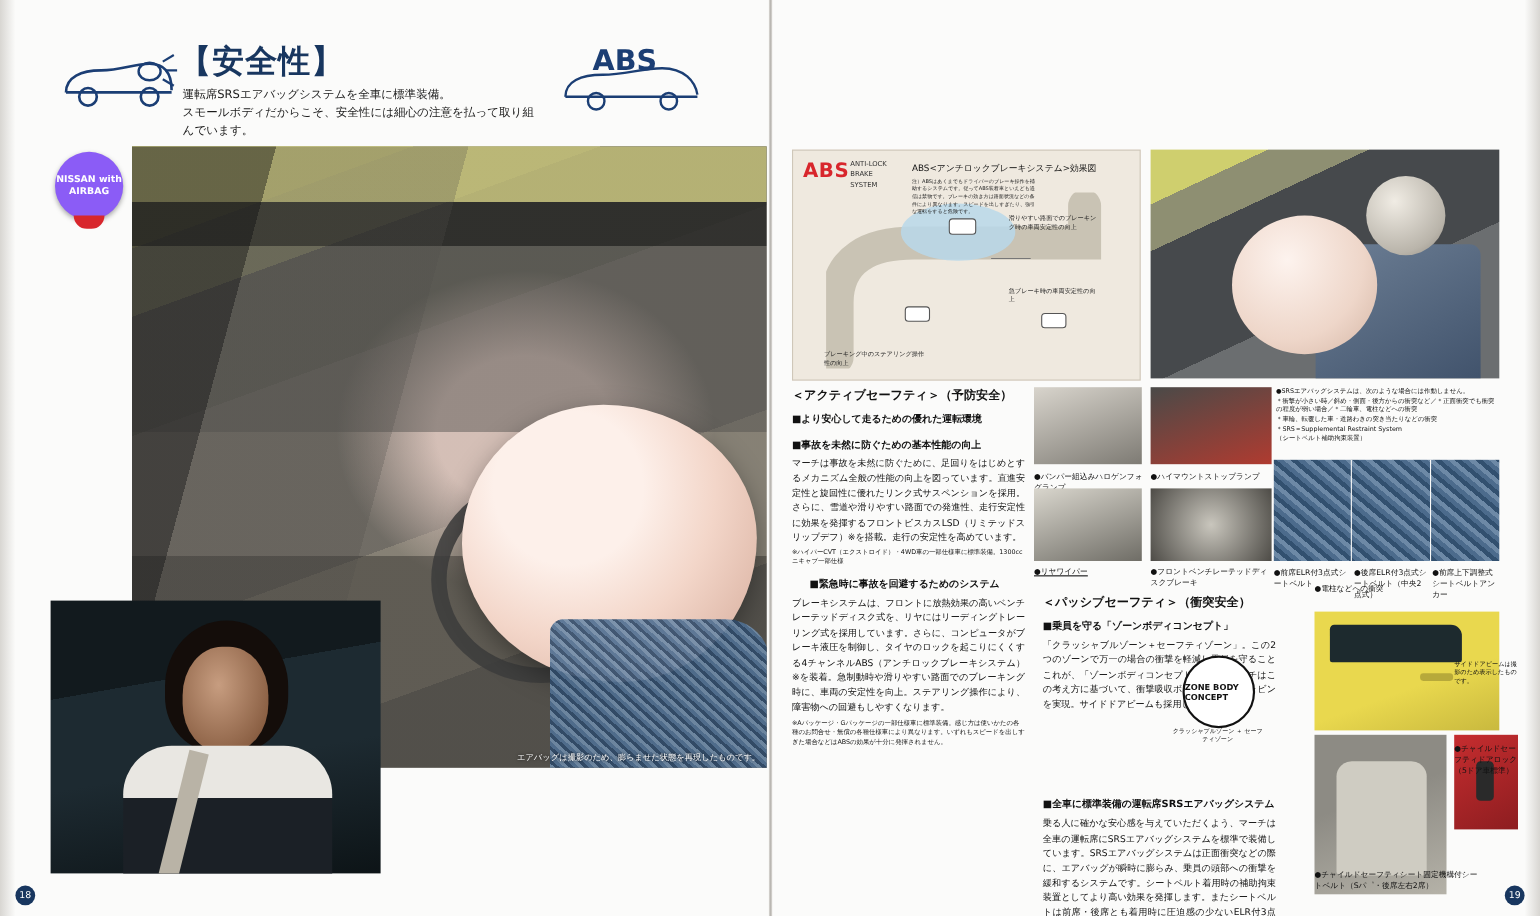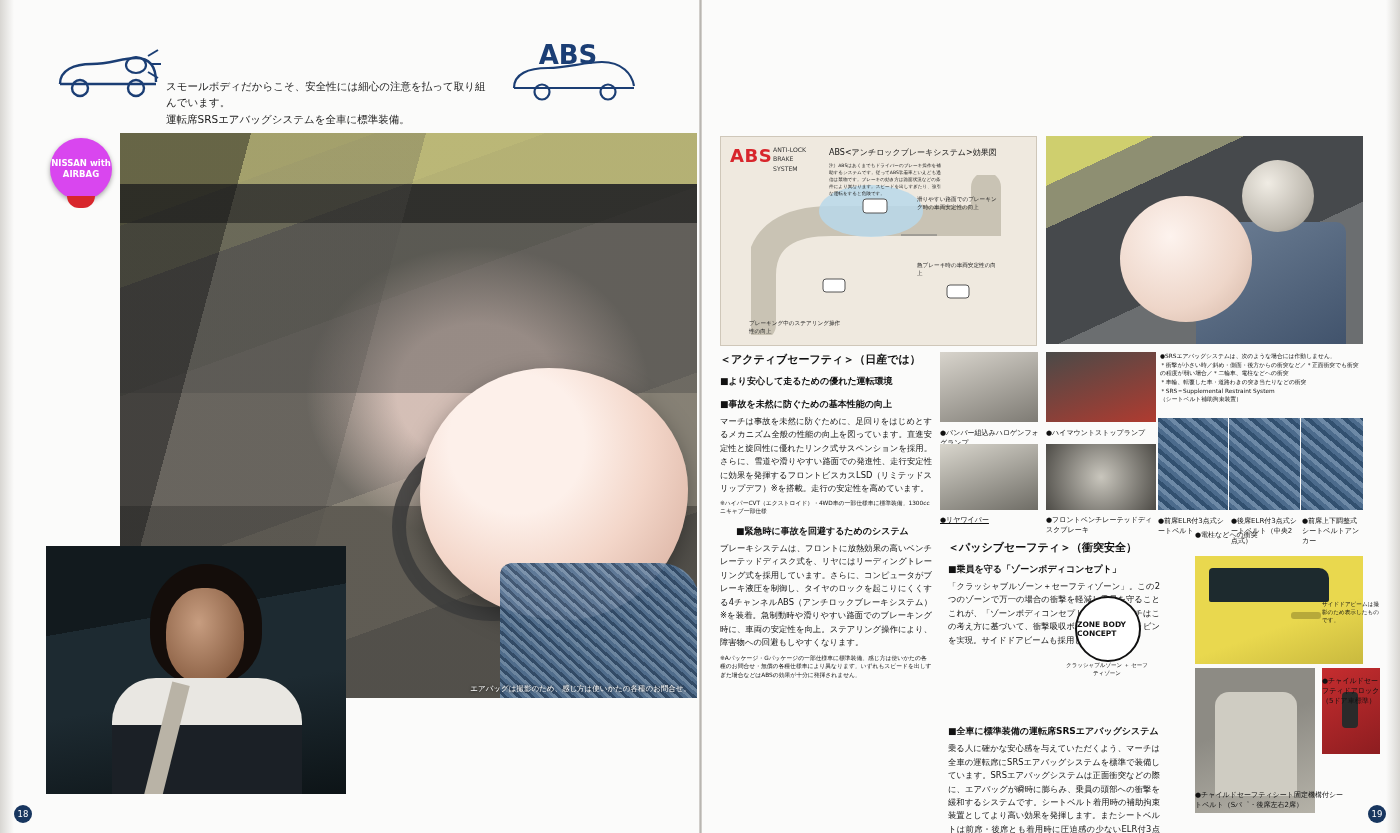--- a/index.html
+++ b/index.html
@@ -87,21 +87,21 @@
     background:linear-gradient(to bottom,#e9e7e2 0 40%,#1b2026 40% 100%);
     border-radius:44px 44px 0 0;
   }
   .woman-photo .belt{
     position:absolute;left:112px;top:136px;width:18px;height:116px;
     background:#b9b3a6;transform:rotate(14deg);
   }
 
   .badge-nissan{
     position:absolute;left:50px;top:138px;width:62px;height:62px;border-radius:50%;
-    background:#d946ef;color:#fff;display:flex;align-items:center;justify-content:center;
+    background:#8b5cf6;color:#fff;display:flex;align-items:center;justify-content:center;
     text-align:center;font-size:8.5px;font-weight:bold;line-height:1.25;
     box-shadow:0 2px 5px rgba(0,0,0,.35);
   }
   .badge-nissan::after{
     content:"";position:absolute;left:17px;top:58px;width:28px;height:12px;
     background:#d8262c;border-radius:0 0 14px 14px;
   }
 
   .left-note{
     position:absolute;left:366px;top:720px;width:318px;
@@ -214,44 +214,45 @@
       <path d="M8 46 L104 46" fill="none" stroke="#1b3e74" stroke-width="2.4"></path>
       <circle cx="28" cy="50" r="8" fill="none" stroke="#1b3e74" stroke-width="2.4"></circle>
       <circle cx="84" cy="50" r="8" fill="none" stroke="#1b3e74" stroke-width="2.4"></circle>
       <ellipse cx="84" cy="27" rx="10" ry="8" fill="none" stroke="#1b3e74" stroke-width="2.2"></ellipse>
       <line x1="96" y1="18" x2="106" y2="12" stroke="#1b3e74" stroke-width="2"></line>
       <line x1="98" y1="26" x2="109" y2="26" stroke="#1b3e74" stroke-width="2"></line>
       <line x1="96" y1="34" x2="106" y2="40" stroke="#1b3e74" stroke-width="2"></line>
     </svg>
   </div>
 
+  <div class="hdr-title">【安全性】</div>
 
   <div class="hdr-sub">
+    <div>運転席SRSエアバッグシステムを全車に標準装備。</div>
     <div>スモールボディだからこそ、安全性には細心の注意を払って取り組んでいます。</div>
-    <div>運転席SRSエアバッグシステムを全車に標準装備。</div>
   </div>
 
   <div class="abs-icon">
     <svg viewBox="0 0 135 72" width="135" height="72">
       <path d="M6 52 C6 38 20 32 40 32 C60 32 76 26 94 26 C114 26 124 38 126 50" fill="none" stroke="#1b3e74" stroke-width="2.2"></path>
       <path d="M6 52 L126 52" fill="none" stroke="#1b3e74" stroke-width="2.2"></path>
       <circle cx="34" cy="56" r="7.5" fill="none" stroke="#1b3e74" stroke-width="2.2"></circle>
       <circle cx="100" cy="56" r="7.5" fill="none" stroke="#1b3e74" stroke-width="2.2"></circle>
       <text x="60" y="28" font-size="26" font-weight="bold" fill="#1b3e74" font-family="DejaVu Sans, sans-serif" text-anchor="middle">ABS</text>
     </svg>
   </div>
 
   <div class="badge-nissan">NISSAN with AIRBAG</div>
 
   <div class="photo main-photo">
     <div class="dash"></div>
     <div class="wheel"></div>
     <div class="airbag"></div>
     <div class="seat"></div>
-    <div class="caption-main">エアバッグは撮影のため、感じ方は使いかたの各種のお問合せ。</div>
+    <div class="caption-main">エアバッグは撮影のため、膨らませた状態を再現したものです。</div>
   </div>
 
   <div class="photo woman-photo">
     <div class="hair"></div>
     <div class="face"></div>
     <div class="body"></div>
     <div class="belt"></div>
   </div>
 
 
@@ -285,21 +286,21 @@
     <div class="bag"></div>
   </div>
 
   <div class="tiny-note" style="position:absolute;left:1160px;top:352px;width:200px;white-space:pre-line;">●SRSエアバッグシステムは、次のような場合には作動しません。
 ＊衝撃が小さい時／斜め・側面・後方からの衝突など／＊正面衝突でも衝突の程度が弱い場合／＊二輪車、電柱などへの衝突
 ＊車輪、転覆した車・道路わきの突き当たりなどの衝突
 ＊SRS＝Supplemental Restraint System
 （シートベルト補助拘束装置）</div>
 
   <div class="col-a">
-    <div class="sec-head">＜アクティブセーフティ＞（日産では）</div>
+    <div class="sec-head">＜アクティブセーフティ＞（予防安全）</div>
     <div class="sub-head" style="margin-top:8px;">■より安心して走るための優れた運転環境</div>
     <div class="sub-head" style="margin-top:10px;">■事故を未然に防ぐための基本性能の向上</div>
     <div class="para" style="margin-top:4px;">マーチは事故を未然に防ぐために、足回りをはじめとするメカニズム全般の性能の向上を図っています。直進安定性と旋回性に優れたリンク式サスペンションを採用。さらに、雪道や滑りやすい路面での発進性、走行安定性に効果を発揮するフロントビスカスLSD（リミテッドスリップデフ）※を搭載。走行の安定性を高めています。</div>
     <div class="tiny-note" style="margin-top:3px;">※ハイパーCVT（エクストロイド）・4WD車の一部仕様車に標準装備。1300ccニキャブ一部仕様</div>
     <div class="sub-head" style="margin-top:9px;padding-left:16px;">■緊急時に事故を回避するためのシステム</div>
     <div class="para" style="margin-top:4px;">ブレーキシステムは、フロントに放熱効果の高いベンチレーテッドディスク式を、リヤにはリーディングトレーリング式を採用しています。さらに、コンピュータがブレーキ液圧を制御し、タイヤのロックを起こりにくくする4チャンネルABS（アンチロックブレーキシステム）※を装着。急制動時や滑りやすい路面でのブレーキング時に、車両の安定性を向上。ステアリング操作により、障害物への回避もしやすくなります。</div>
     <div class="tiny-note" style="margin-top:4px;">※Aパッケージ・Gパッケージの一部仕様車に標準装備。感じ方は使いかたの各種のお問合せ・無償の各種仕様車により異なります。いずれもスピードを出しすぎた場合などはABSの効果が十分に発揮されません。</div>
   </div>
 
   <div class="thumb" style="left:940px;top:352px;width:98px;height:70px;background:linear-gradient(160deg,#d8d4cc,#7e7b74);"></div>

